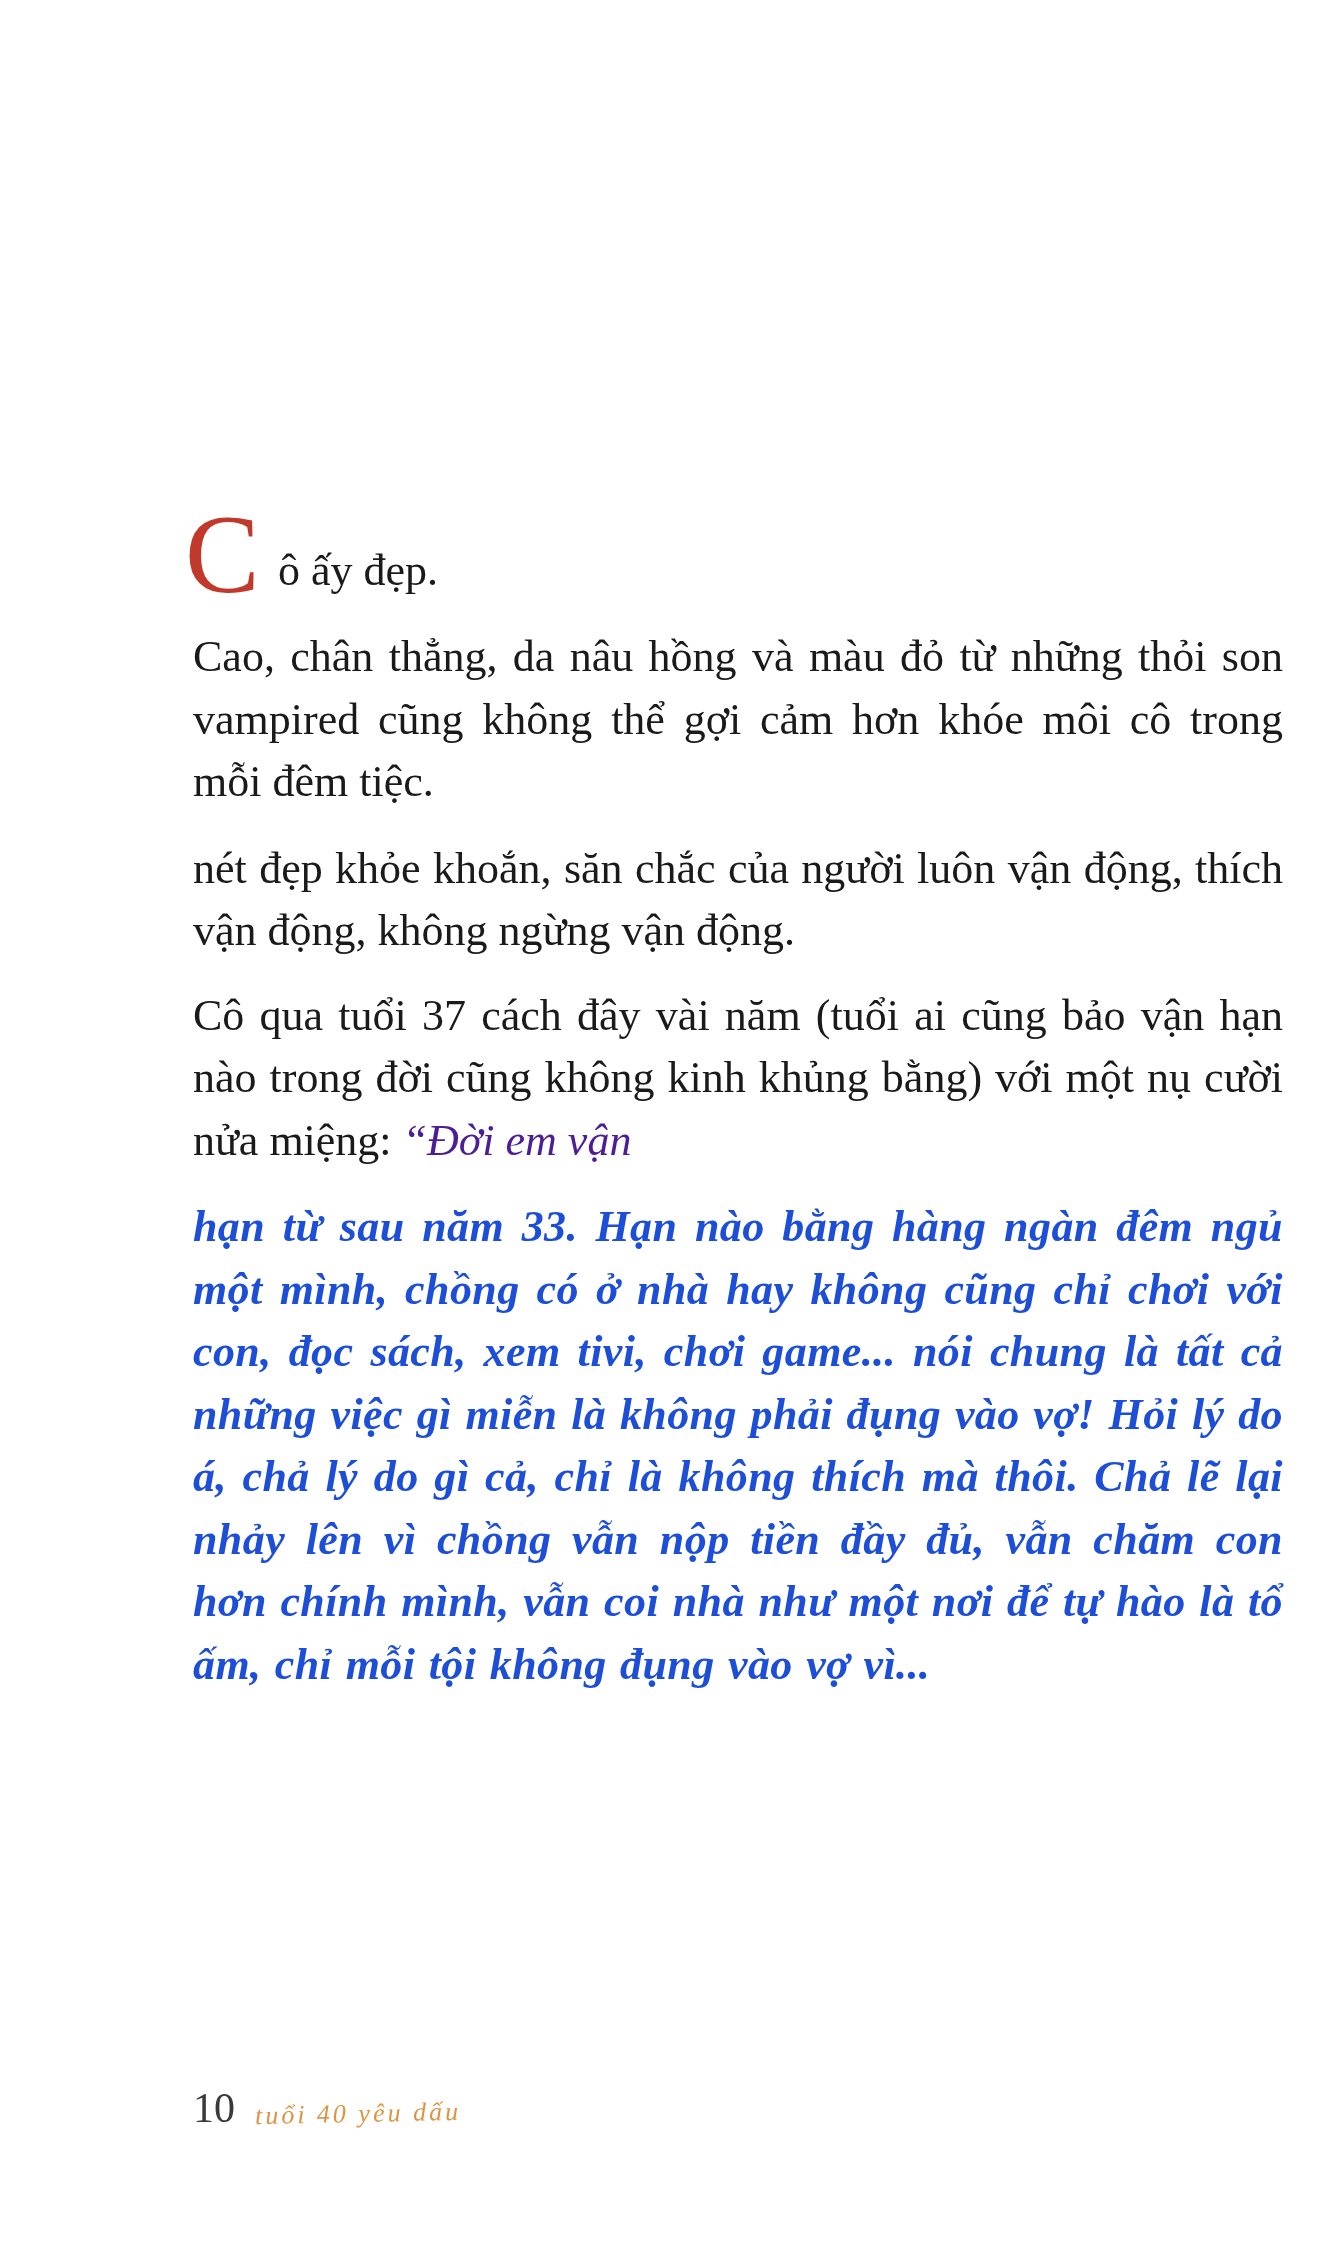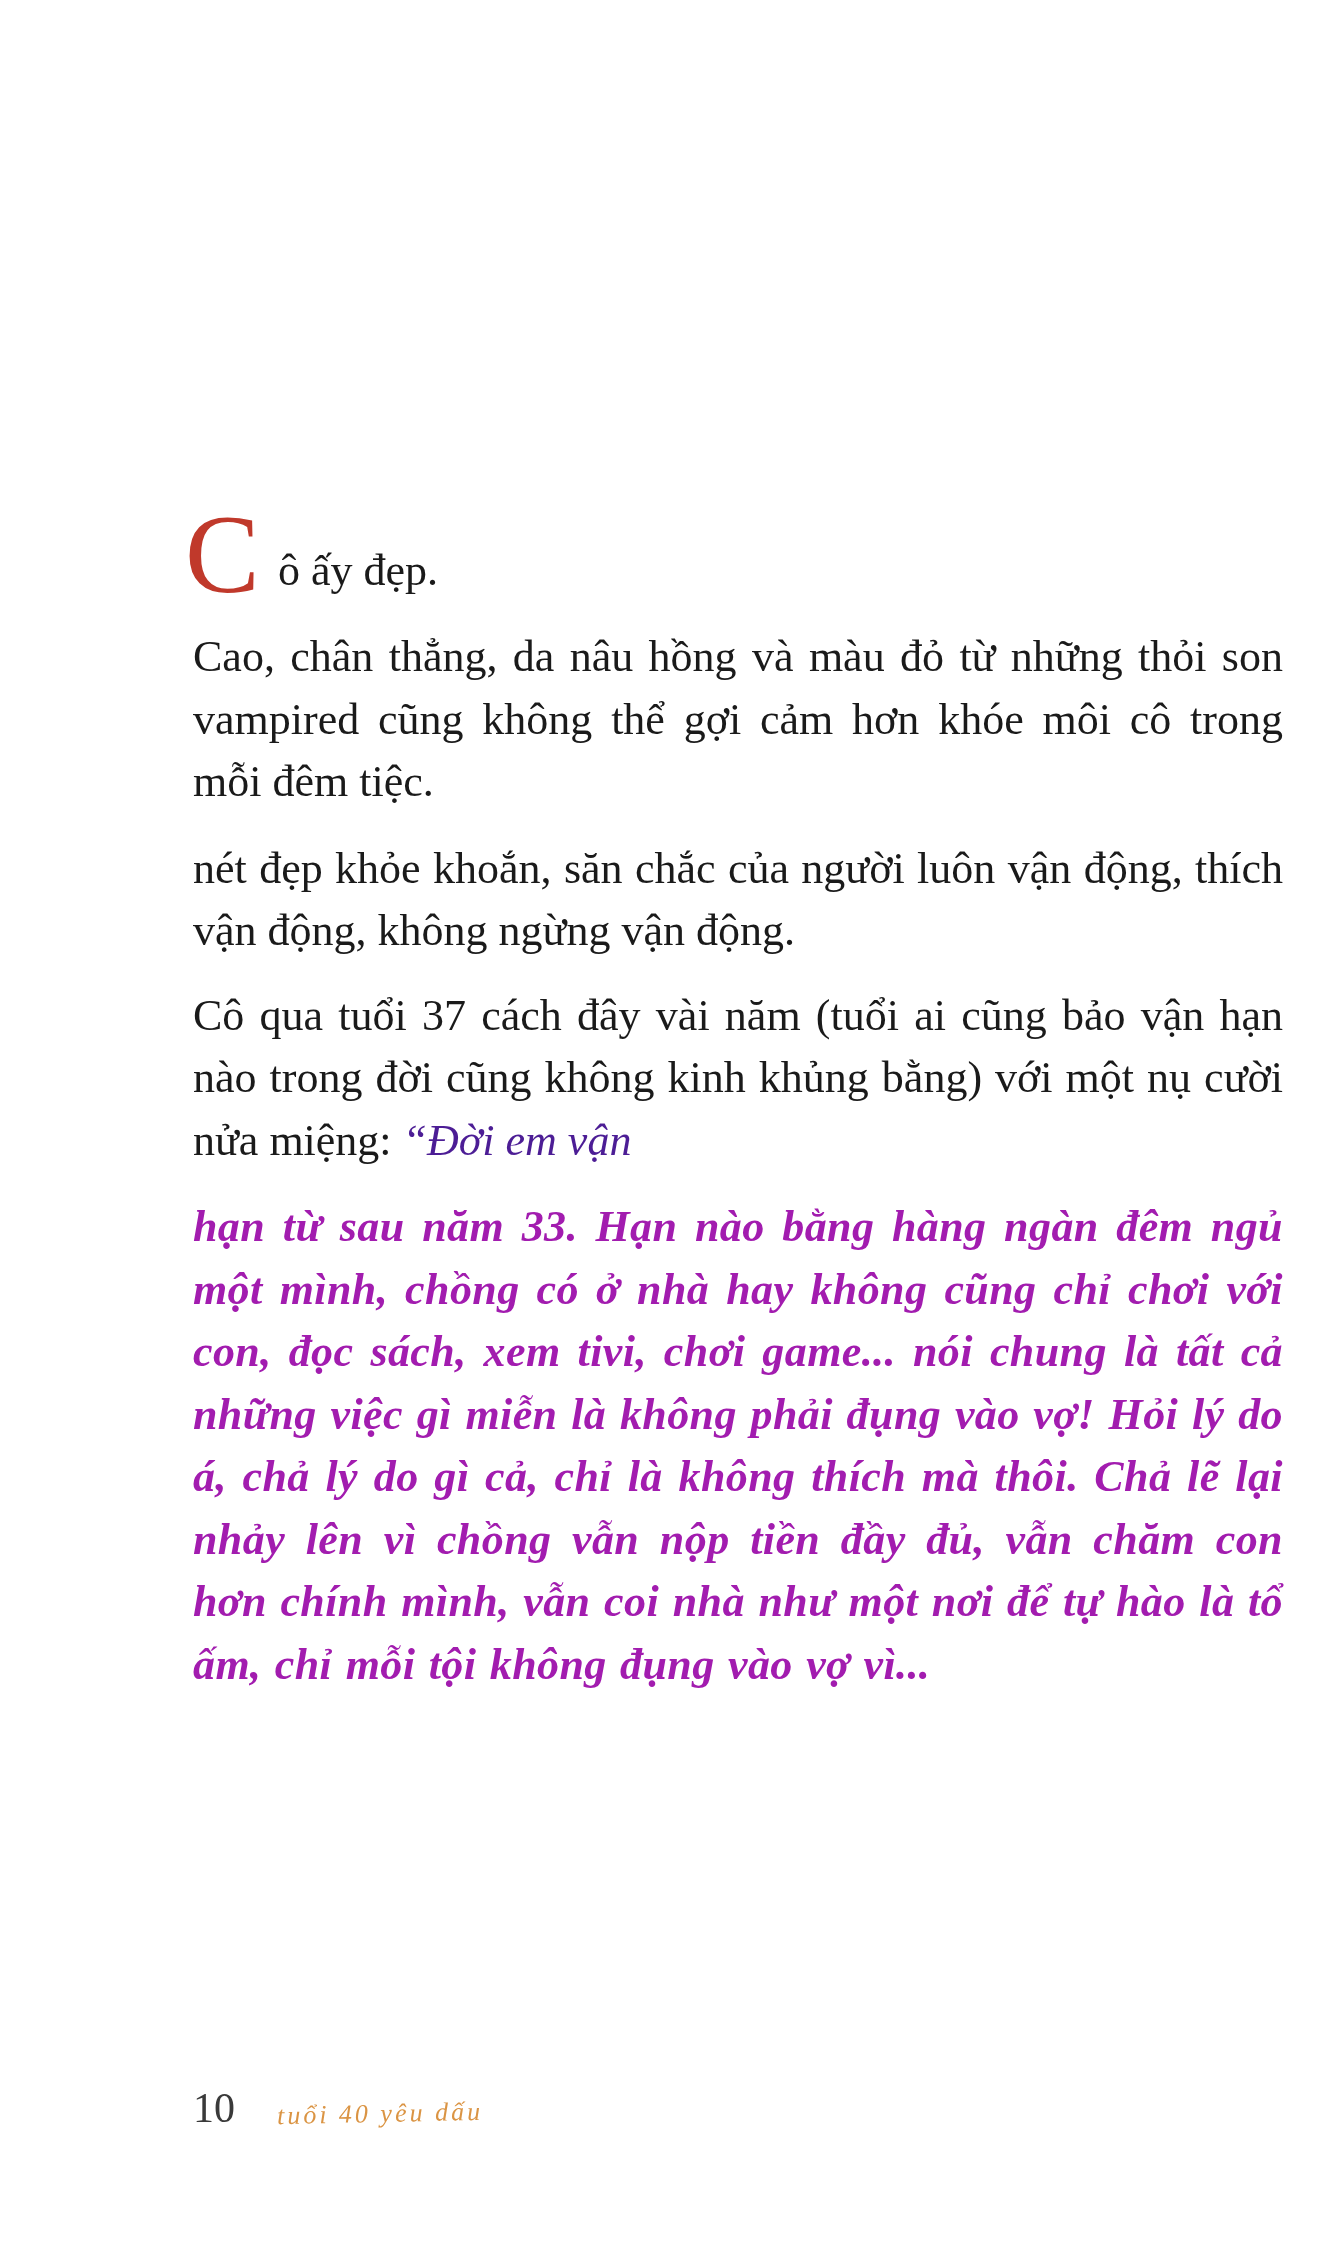--- a/index.html
+++ b/index.html
@@ -60,33 +60,33 @@
   .dropcap-rest {
     display: inline-block;
     margin-left: 85px;
   }
   .quote {
     color: #4c1d95;
     font-style: italic;
     font-weight: normal;
   }
   .para.redblock {
-    color: #a21caf;
+    color: #1d4ed8;
     font-style: italic;
     font-weight: bold;
     letter-spacing: 0.4px;
     word-spacing: 2px;
   }
   .footer {
     position: absolute;
     left: 193px;
     bottom: 110px;
     display: flex;
     align-items: baseline;
-    gap: 42px;
+    gap: 20px;
   }
   .page-number {
     font-family: "Liberation Serif", serif;
     font-size: 42px;
     color: #3a3a3a;
   }
   .running-head {
     font-family: "Liberation Serif", serif;
     font-size: 26px;
     color: #d98f3a;

